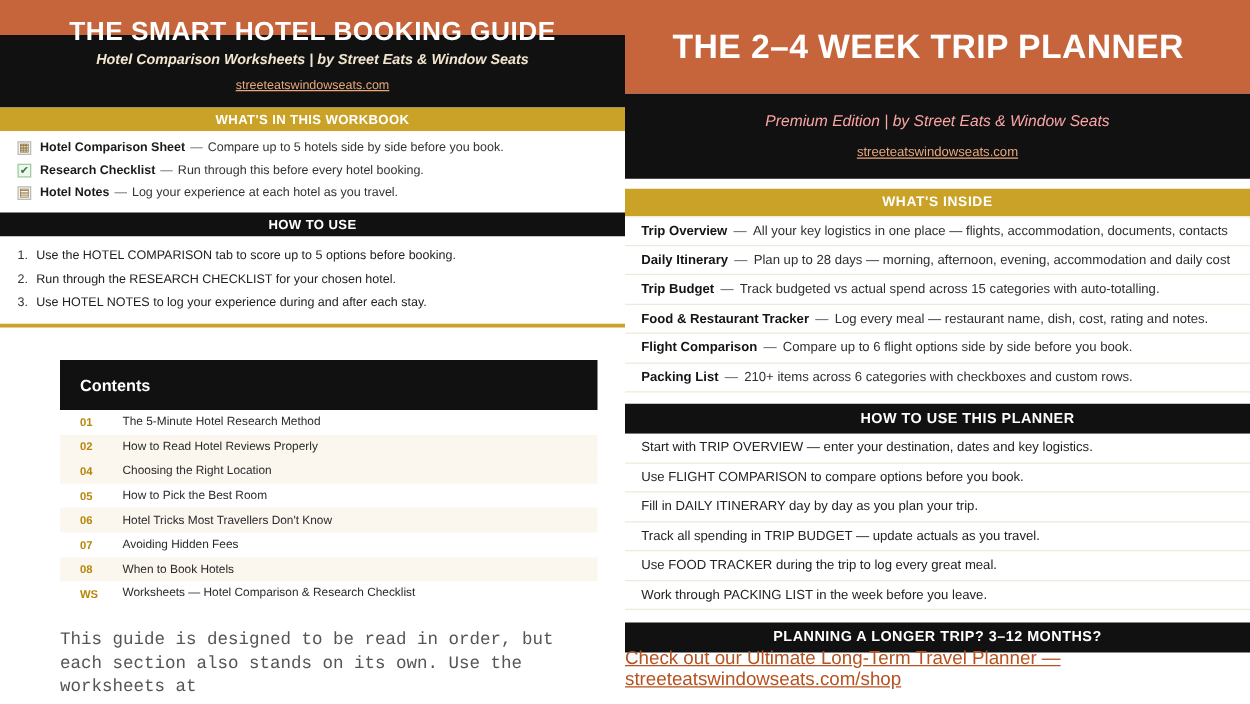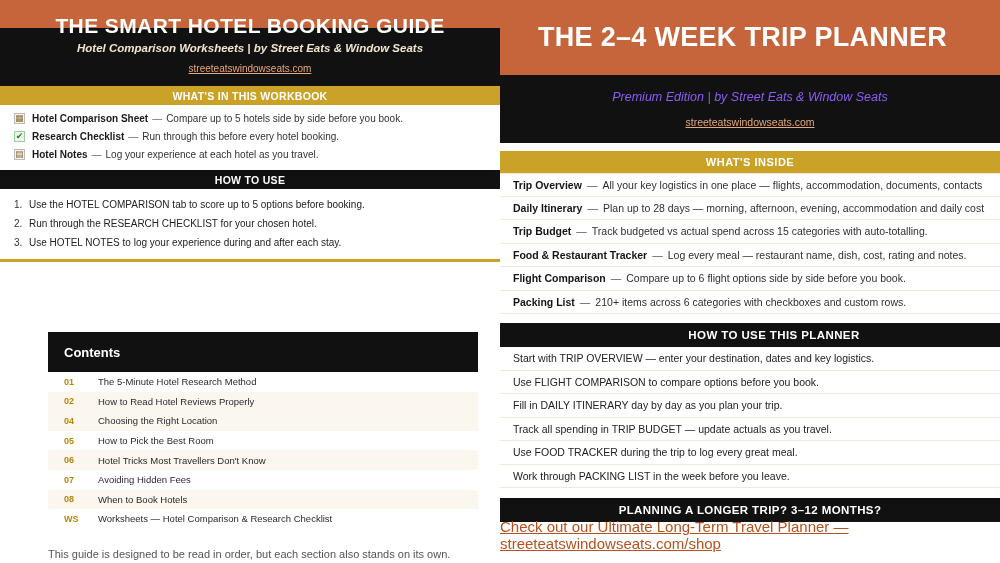--- a/index.html
+++ b/index.html
@@ -123,21 +123,20 @@
   .l-howto-num { width: 15px; color: #333333; }
   .l-gold-rule { height: 3px; background: #c9a227; }
 
   .l-contents-wrap { padding: 26px 22px 0 48px; }
   .l-contents-head {
     background: #111111;
     height: 40px;
     display: flex;
     align-items: center;
     padding-left: 16px;
-    margin-top: 44px;
   }
   .l-contents-head span {
     color: #ffffff;
     font-size: 13px;
     font-weight: bold;
   }
   .l-toc { background: #ffffff; }
   .l-toc-row {
     display: flex;
     align-items: center;
@@ -149,23 +148,24 @@
   .l-toc-row.alt { background: #fbf7ef; }
   .l-toc-num {
     width: 34px;
     color: #b8860b;
     font-weight: bold;
     font-size: 9px;
   }
   .l-toc-label { color: #2a2a2a; }
   .l-note {
     padding: 18px 30px 0 48px;
-    font-size: 11px;
+    font-size: 14px;
     color: #555555;
     line-height: 1.35;
+    font-family: Liberation Mono, monospace;
   }
 
   
   .right {
     width: 500px;
     height: 563px;
     background: #ffffff;
     position: relative;
     overflow: hidden;
   }
@@ -185,21 +185,21 @@
   }
   .r-sub-band {
     background: #111111;
     height: 68px;
     display: flex;
     flex-direction: column;
     align-items: center;
     justify-content: center;
   }
   .r-sub {
-    color: #8b5cf6;
+    color: #fca5a5;
     font-size: 12.5px;
     font-style: italic;
   }
   .r-link {
     color: #e8a87c;
     font-size: 10.5px;
     text-decoration: underline;
     margin-top: 12px;
   }
   .r-gold-band {

